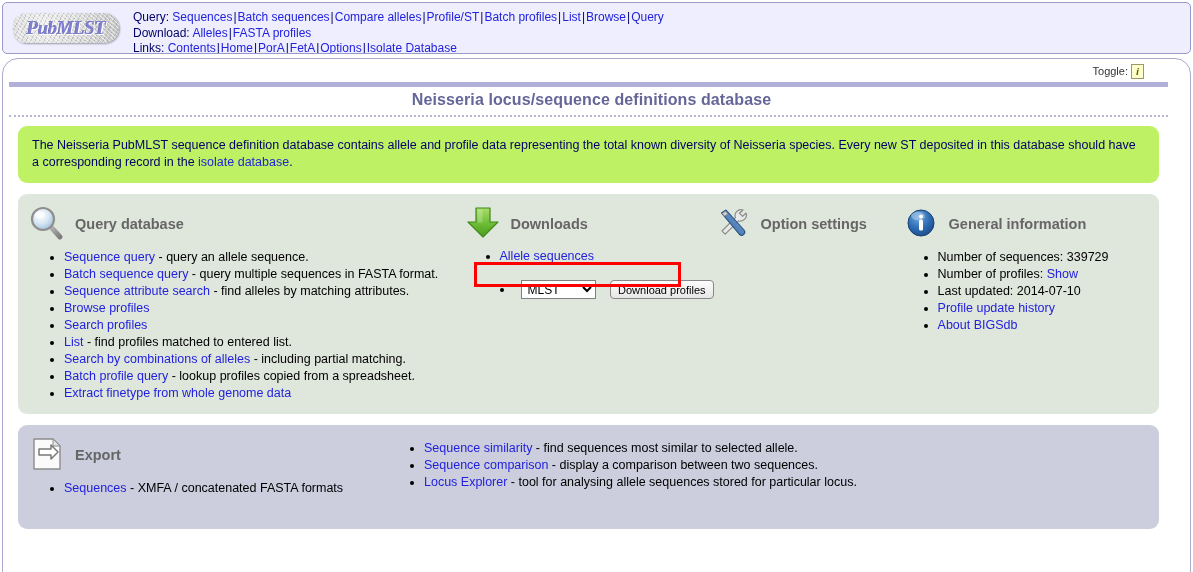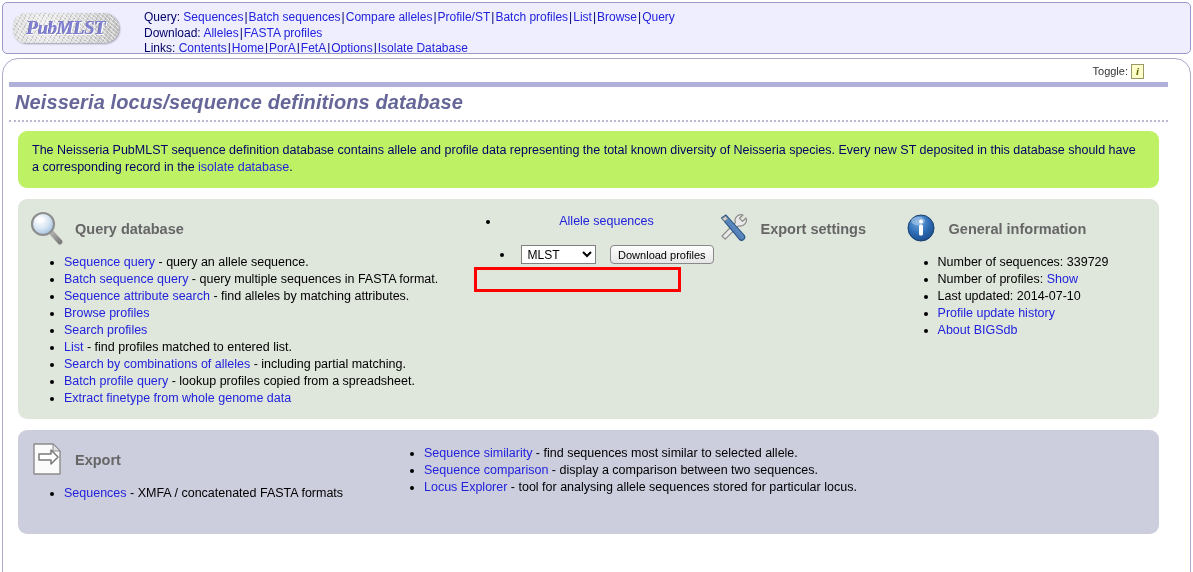--- a/index.html
+++ b/index.html
@@ -61,21 +61,21 @@
     letter-spacing: -0.5px;
     color: #8080d0;
     text-shadow: 1px 1px 0 #ffffff, -0.5px -0.5px 0 #5c5ca8;
   }
   .header-links {
     padding: 7px 0 0 4px;
     line-height: 15.5px;
     font-size: 12px;
   }
   .header-links .row { white-space: nowrap; }
-  .header-links .lbl { color: #000066; margin-left: 11px; }
+  .header-links .lbl { color: #000066; }
   .header-links .sep { color: #000066; padding: 0 1px; }
   a.lnk {
     color: #2222dd;
     text-decoration: none;
   }
 
   
   .page {
     margin: 4px 2px 0 2px;
     border: 1px solid #aaaacc;
@@ -116,28 +116,28 @@
     font-weight: bold;
   }
 
   .title-rule {
     height: 5px;
     background: #b0b0d8;
     margin: 3px 0 0 0;
   }
   .page-title {
     font-family: "Liberation Sans", sans-serif;
-    font-size: 20px;
-    font-style: italic;
+    font-size: 16px;
     font-weight: bold;
     color: #666699;
     padding: 4px 0 6px 6px;
     border-bottom: 2px dotted #b8b8d4;
     margin-bottom: 9px;
     letter-spacing: 0.1px;
+    text-align: center;
   }
 
   
   .panel {
     border-radius: 9px;
     margin: 0 9px 11px 9px;
     box-sizing: border-box;
   }
   .panel-desc {
     background: #bef264;
@@ -174,21 +174,21 @@
     white-space: nowrap;
   }
   ul.items {
     margin: 5px 0 0 0;
     padding-left: 36px;
     line-height: 16px;
     font-size: 12.5px;
     color: #000000;
   }
   ul.items li { margin-bottom: 1px; }
-  ul.items.tight li { margin-bottom: 16px; text-align: center; }
+  ul.items.tight li { margin-bottom: 16px; }
   .desc-text { color: #000000; }
 
   
   .icon { flex: 0 0 auto; display: block; }
 
   
   .dl-highlight {
     position: absolute;
     left: 10px;
     top: 58px;
@@ -305,20 +305,36 @@
           <li><a class="lnk" href="#">Browse profiles</a><span class="desc-text"></span></li>
           <li><a class="lnk" href="#">Search profiles</a><span class="desc-text"></span></li>
           <li><a class="lnk" href="#">List</a><span class="desc-text"> - find profiles matched to entered list.</span></li>
           <li><a class="lnk" href="#">Search by combinations of alleles</a><span class="desc-text"> - including partial matching.</span></li>
           <li><a class="lnk" href="#">Batch profile query</a><span class="desc-text"> - lookup profiles copied from a spreadsheet.</span></li>
           <li><a class="lnk" href="#">Extract finetype from whole genome data</a><span class="desc-text"></span></li>
         </ul>
       </div>
 
       <div style="width:250px; position:relative;">
+        <div class="sec-head">
+          <span class="icon">
+            <svg width="38" height="38" viewBox="0 0 38 38">
+              <defs>
+                <linearGradient id="arrg" x1="0" y1="0" x2="0" y2="1">
+                  <stop offset="0%" stop-color="#a9dd6a"></stop>
+                  <stop offset="50%" stop-color="#72bf38"></stop>
+                  <stop offset="100%" stop-color="#479c1c"></stop>
+                </linearGradient>
+              </defs>
+              <path d="M12 4 h14 v14 h8 L19 33 L4 18 h8 Z" fill="url(#arrg)" stroke="#3f8a18" stroke-width="1.2" stroke-linejoin="round"></path>
+              <path d="M13.5 5.5 h5 v13 h-5 Z" fill="#ffffff" opacity="0.22"></path>
+            </svg>
+          </span>
+          <span class="sec-title">Downloads</span>
+        </div>
         <ul class="items tight" style="margin-top:4px;">
           <li><a class="lnk" href="#">Allele sequences</a></li>
         </ul>
         <div class="dl-row">
           <span class="dl-bullet"></span>
           <select class="dl-select">
             <option>MLST</option>
           </select>
           <button class="dl-button">Download profiles</button>
         </div>
@@ -333,21 +349,21 @@
                 <linearGradient id="scrg" x1="0" y1="1" x2="1" y2="0">
                   <stop offset="0%" stop-color="#2f5f9e"></stop>
                   <stop offset="100%" stop-color="#7fa8d8"></stop>
                 </linearGradient>
               </defs>
               <path d="M29 6 a6 6 0 0 0 -7.6 7.6 L8 27 l3.2 3.2 L24.6 16.8 A6 6 0 0 0 32 9 l-3.4 3.4 -3.2 -3.2 Z" fill="#e9e9e9" stroke="#8a8a8a" stroke-width="1.2" stroke-linejoin="round"></path>
               <path d="M7.5 9 l4.5 -3 L30 26 a3.2 3.2 0 0 1 -4.5 4.5 Z" fill="url(#scrg)" stroke="#24517f" stroke-width="1.1" stroke-linejoin="round"></path>
               <path d="M8.2 9.4 l3.2 -2.1 2.4 2.6 -3.4 2.2 Z" fill="#cfcfcf" stroke="#8a8a8a" stroke-width="0.8"></path>
             </svg>
           </span>
-          <span class="sec-title">Export settings</span>
+          <span class="sec-title">Option settings</span>
         </div>
       </div>
 
       <div style="width:250px;">
         <div class="sec-head">
           <span class="icon">
             <svg width="38" height="38" viewBox="0 0 38 38">
               <defs>
                 <radialGradient id="infog" cx="40%" cy="28%" r="78%">
                   <stop offset="0%" stop-color="#6fa8e0"></stop>

